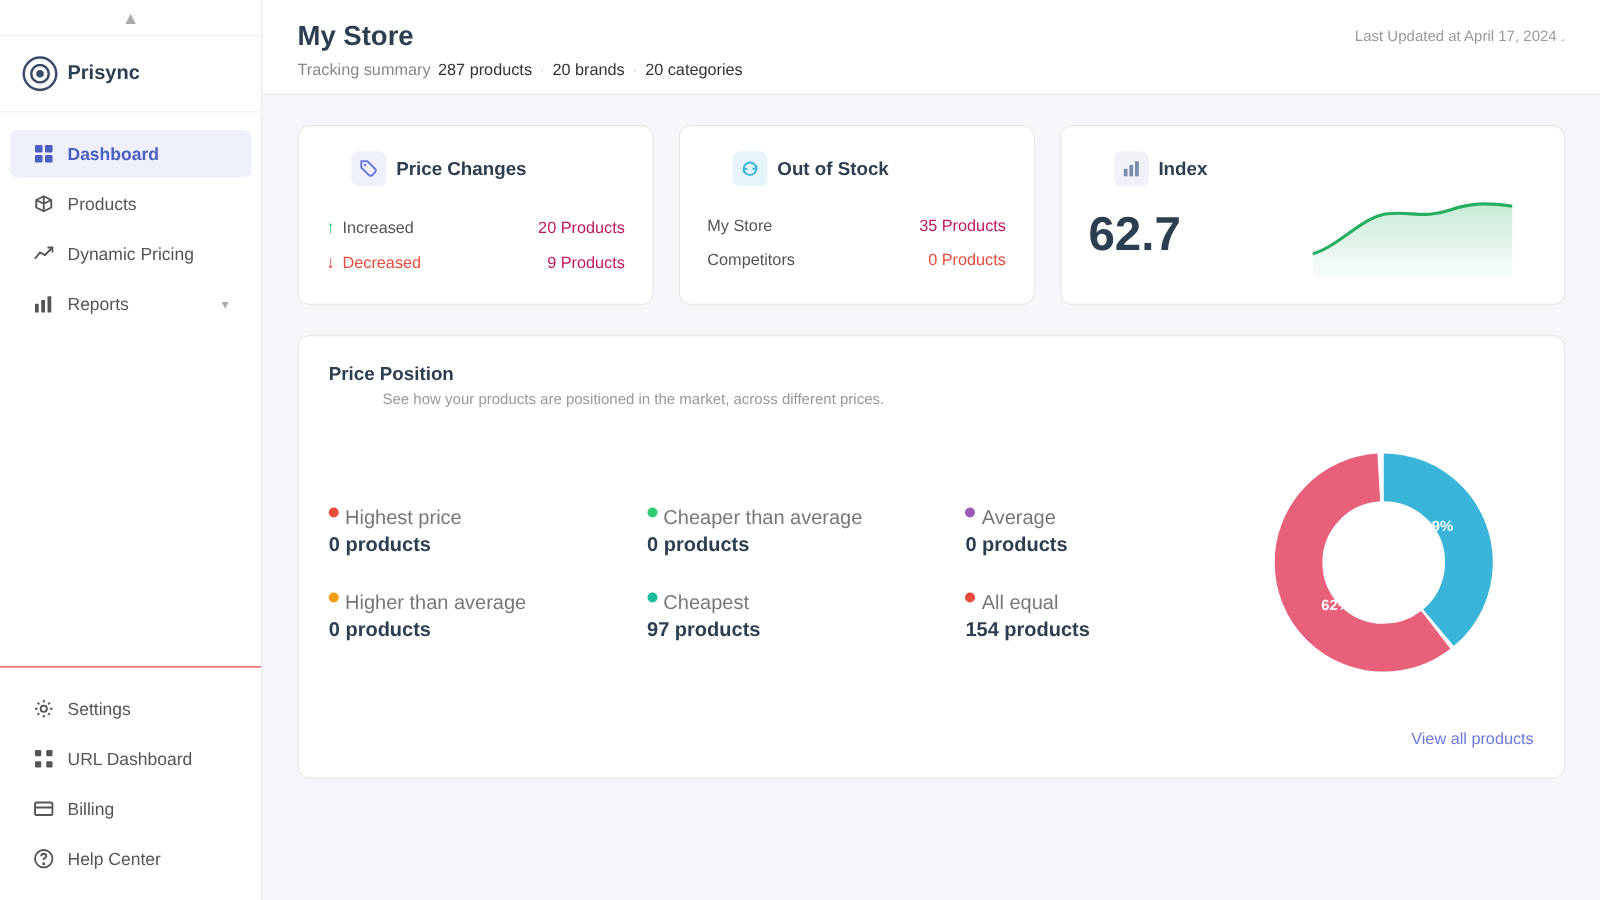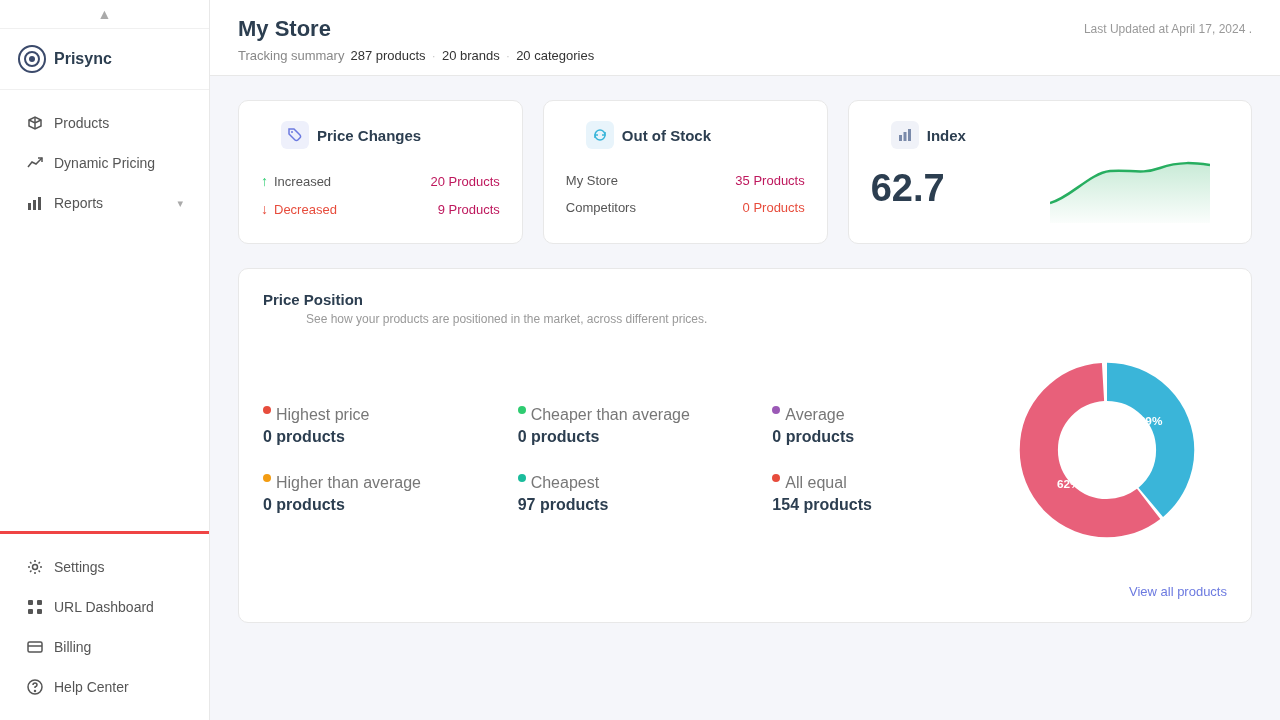--- a/index.html
+++ b/index.html
@@ -37,21 +37,21 @@
       cursor: pointer;
       font-size: 14px;
       color: #555;
       border-radius: 6px;
       margin: 2px 8px;
       transition: background 0.15s;
     }
     .nav-item.active { background: #eef0fb; color: #4a5fc1; font-weight: 600; }
     .nav-item .nav-icon { width: 18px; height: 18px; display: flex; align-items: center; justify-content: center; flex-shrink: 0; }
     .nav-item .nav-arrow { margin-left: auto; color: #aaa; font-size: 11px; }
-    .sidebar-bottom { padding: 12px 0; border-top: 3px solid #ef4444; }
+    .sidebar-bottom { padding: 12px 0; border-top: 1px solid #ef4444; }
 
     
     .sidebar-top-btn {
       display: flex; justify-content: center; padding: 6px 0;
       border-bottom: 1px solid #f0f0f0;
     }
     .collapse-btn { background: none; border: none; cursor: pointer; color: #aaa; font-size: 14px; }
 
     
     .main { flex: 1; display: flex; flex-direction: column; overflow-y: auto; background: #f5f6fa; }
@@ -134,20 +134,31 @@
   <div class="sidebar-logo">
     <div class="logo-icon">
       <svg width="16" height="16" viewBox="0 0 16 16" fill="none">
         <circle cx="8" cy="8" r="7" stroke="#3b4a6b" stroke-width="2"></circle>
         <circle cx="8" cy="8" r="3" fill="#3b4a6b"></circle>
       </svg>
     </div>
     <span class="logo-text">Prisync</span>
   </div>
   <nav class="sidebar-nav">
+    <div class="nav-item active">
+      <span class="nav-icon">
+        <svg width="16" height="16" viewBox="0 0 16 16" fill="currentColor">
+          <rect x="1" y="1" width="6" height="6" rx="1"></rect>
+            <rect x="9" y="1" width="6" height="6" rx="1"></rect>
+          <rect x="1" y="9" width="6" height="6" rx="1"></rect>
+            <rect x="9" y="9" width="6" height="6" rx="1"></rect>
+        </svg>
+      </span>
+      <span>Dashboard</span>
+    </div>
     <div class="nav-item">
       <span class="nav-icon">
         <svg width="16" height="16" viewBox="0 0 16 16" fill="none" stroke="currentColor" stroke-width="1.5">
           <path d="M2 5l6-3 6 3v6l-6 3-6-3V5z"></path>
             <path d="M8 2v12M2 5l6 3 6-3"></path>
         </svg>
       </span>
       <span>Products</span>
     </div>
     <div class="nav-item">

